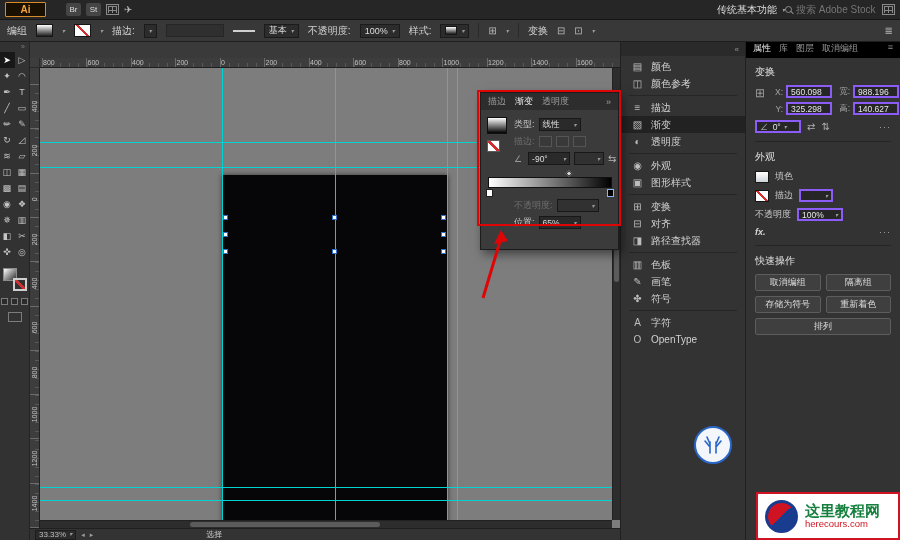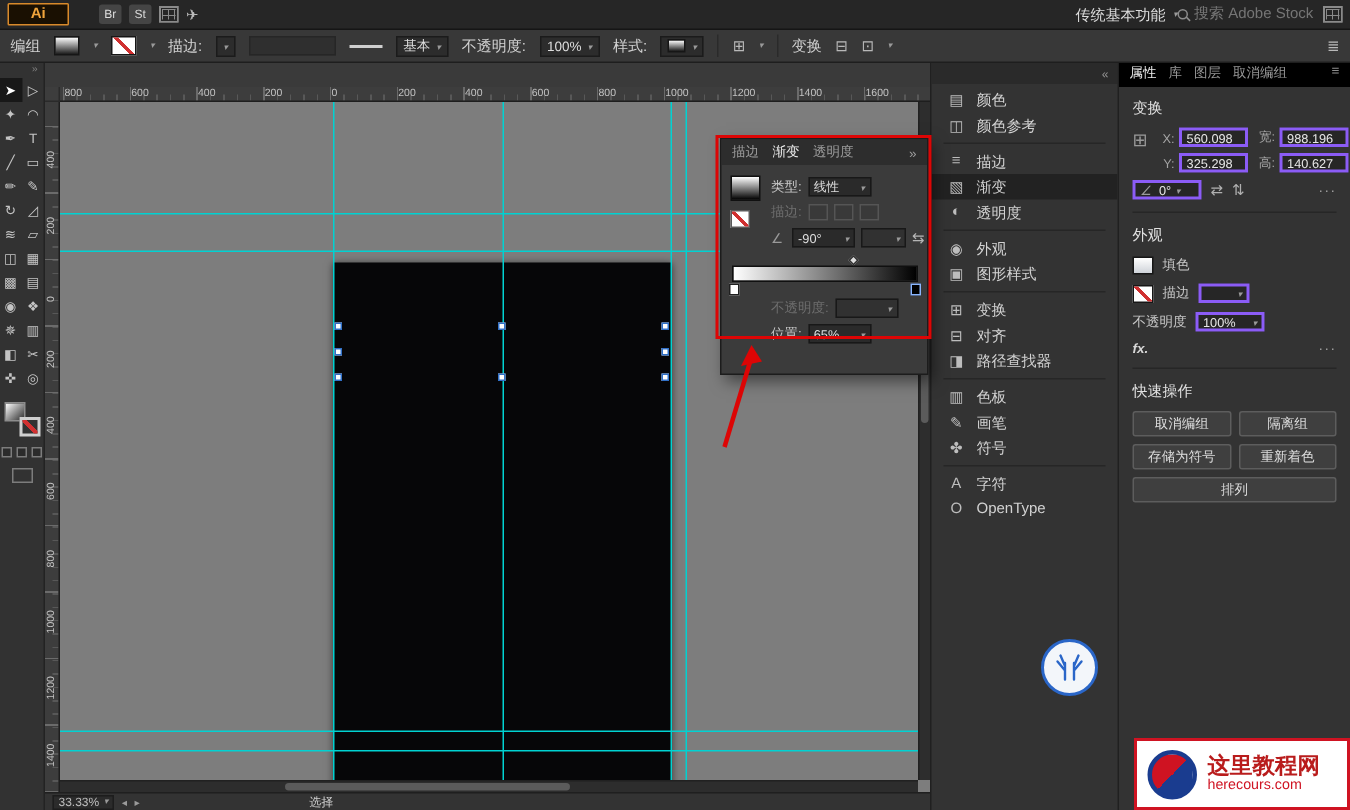--- a/index.html
+++ b/index.html
@@ -153,21 +153,21 @@
 
   
   .annot-rect{position:absolute;left:477px;top:90px;width:144px;height:136px;border:2px solid #dd0505;z-index:60;pointer-events:none}
   .annot-arrow{position:absolute;left:468px;top:228px;width:55px;height:78px;z-index:60;pointer-events:none}
 
   
   .stamp{position:absolute;left:694px;top:426px;width:38px;height:38px;border-radius:50%;background:#f3f6fa;border:2px solid #2a66c8;display:flex;align-items:center;justify-content:center;z-index:55}
   .site-wm{position:absolute;left:756px;top:492px;width:144px;height:48px;background:#ffffff;border:2px solid #cf1322;display:flex;align-items:center;gap:7px;padding:0 7px;z-index:70}
   .wm-logo{width:33px;height:33px;border-radius:50%;border:3px solid #1a3c8f;background:linear-gradient(135deg,#cf1322 50%,#1a3c8f 50%);flex:none}
   .wm-text{display:flex;flex-direction:column;line-height:1.15}
-  .wm-title{color:#b91c1c;font-weight:bold;font-size:15px;white-space:nowrap}
+  .wm-title{color:#15803d;font-weight:bold;font-size:15px;white-space:nowrap}
   .wm-url{color:#cf1322;font-size:9.5px}
 </style>
 </head>
 <body>
 
 <div class="app">
 
   <div class="menubar">
     <div class="ai-logo">Ai</div>
     <div class="mb-icons">

